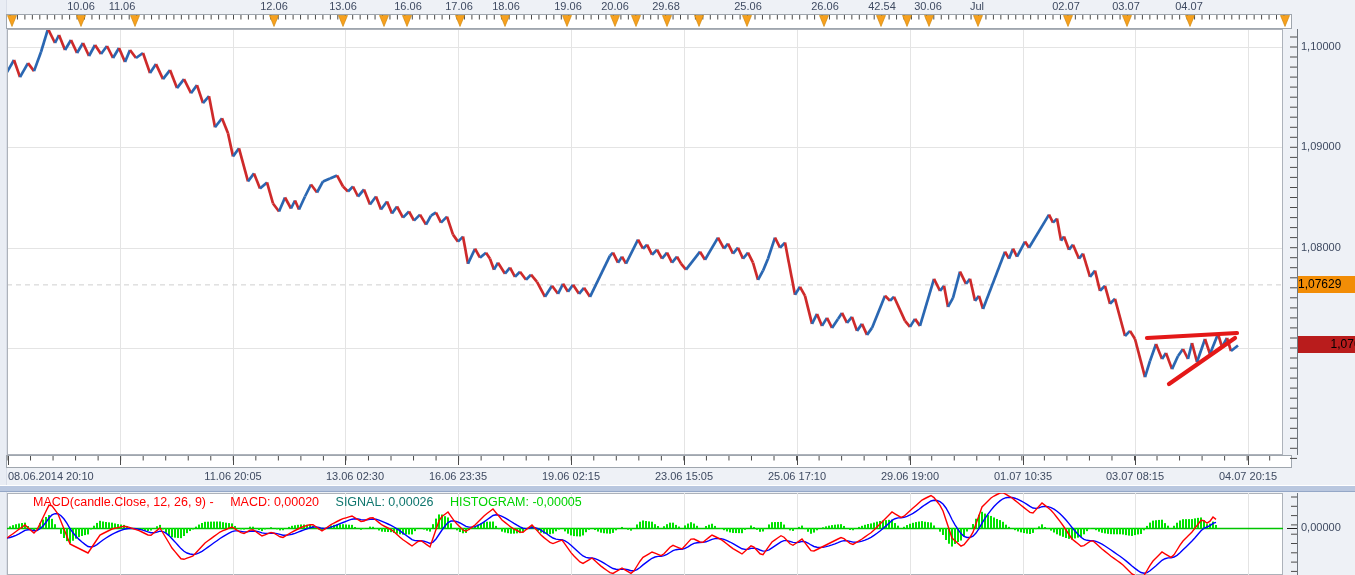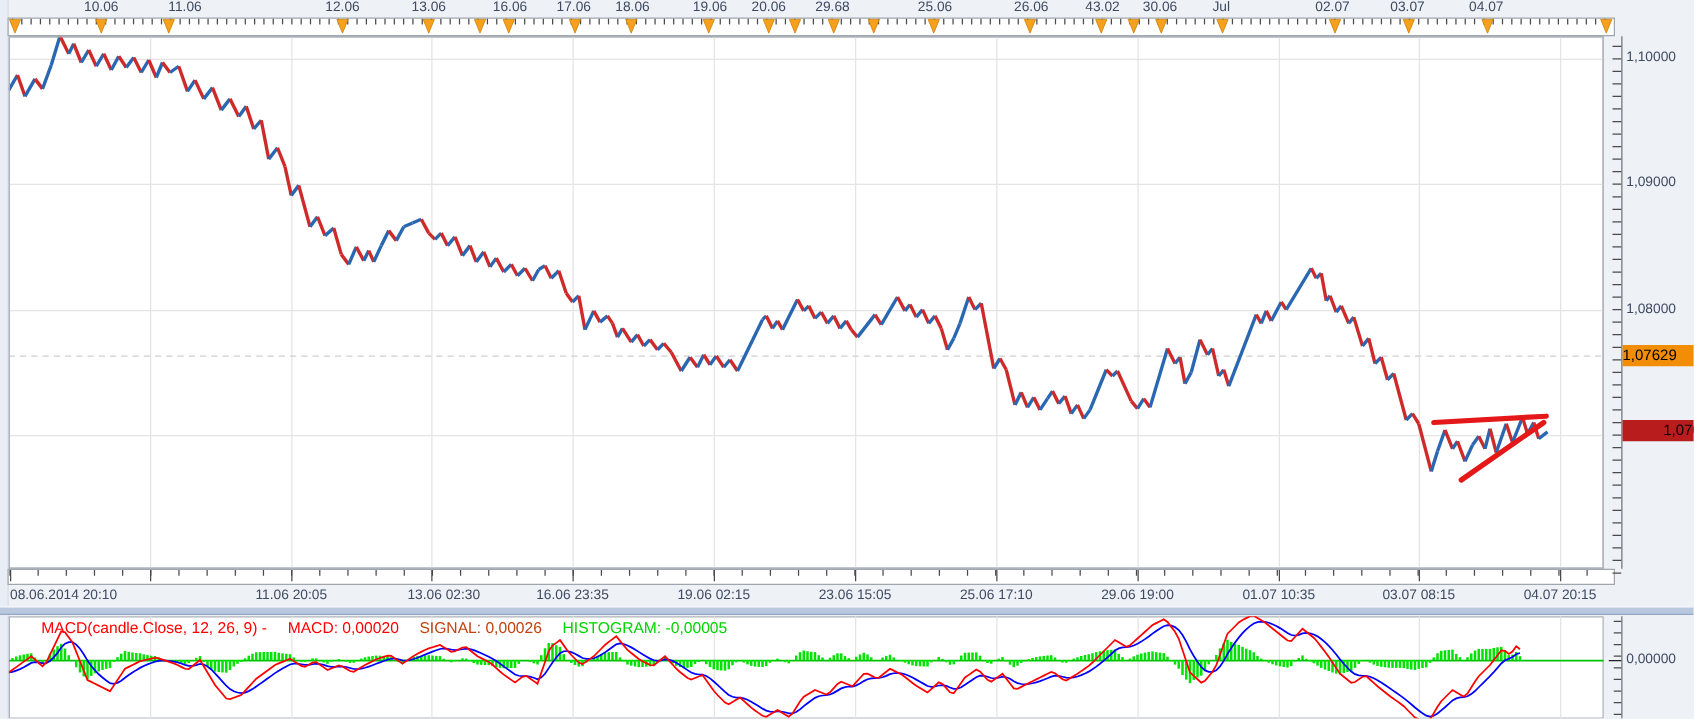--- a/index.html
+++ b/index.html
@@ -7,21 +7,21 @@
   #gutter{position:absolute;left:0;top:0;width:6px;height:575px;background:#e9edf4;border-right:1px solid #d9dee8;}
   #gfx{position:absolute;left:0;top:0;}
   .t-label,.b-label,.p-label{position:absolute;font-size:11px;color:#3e4a61;white-space:nowrap;}
   .t-label{top:0;transform:translateX(-50%);}
   .b-label{top:470px;transform:translateX(-50%);}
   .b-label.left{transform:none;}
   .p-label{left:1301px;}
   .tag{position:absolute;left:1298px;width:76px;height:17px;line-height:17px;font-size:12px;color:#000;padding-left:0;box-sizing:border-box;}
   #macd-header{position:absolute;left:33px;top:495px;font-size:12.5px;white-space:nowrap;}
   #macd-header span{margin-right:13px;}
-  .red{color:#ff0000;}.blue{color:#c2410c;}.green{color:#00d300;}
+  .red{color:#ff0000;}.blue{color:#0f766e;}.green{color:#00d300;}
   #macd-label{position:absolute;left:1301px;top:521px;font-size:11px;color:#3e4a61;}
   #sep{position:absolute;left:0;top:485px;width:1355px;height:5px;background:#b9c7df;border-top:1px solid #ffffff;border-bottom:1px solid #94a7c7;}
 </style>
 </head>
 <body>
 
 <div id="stage">
   <div id="gutter"></div>
   <svg id="gfx" width="1355" height="575" viewBox="0 0 1355 575">
       <defs>
@@ -983,32 +983,32 @@
         <line x1="1291" y1="534.2" x2="1297" y2="534.2" stroke="#4a4a4a"></line>
         <line x1="1291" y1="543.5" x2="1297" y2="543.5" stroke="#4a4a4a"></line>
         <line x1="1291" y1="552.8" x2="1297" y2="552.8" stroke="#4a4a4a"></line>
         <line x1="1291" y1="562.1" x2="1297" y2="562.1" stroke="#4a4a4a"></line>
         <line x1="1291" y1="571.4" x2="1297" y2="571.4" stroke="#4a4a4a"></line>
         <line x1="1287" y1="528.5" x2="1297" y2="528.5" stroke="#222222"></line>
       </g>
     </svg>
   <div id="top-labels">
       <span class="t-label" style="left: 81px;">10.06</span>
-      <span class="t-label" style="left: 148px;">11.06</span>
+      <span class="t-label" style="left: 122px;">11.06</span>
       <span class="t-label" style="left: 274px;">12.06</span>
       <span class="t-label" style="left: 343px;">13.06</span>
       <span class="t-label" style="left: 408px;">16.06</span>
       <span class="t-label" style="left: 459px;">17.06</span>
       <span class="t-label" style="left: 506px;">18.06</span>
       <span class="t-label" style="left: 568px;">19.06</span>
       <span class="t-label" style="left: 615px;">20.06</span>
       <span class="t-label" style="left: 666px;">29.68</span>
       <span class="t-label" style="left: 748px;">25.06</span>
       <span class="t-label" style="left: 825px;">26.06</span>
-      <span class="t-label" style="left: 882px;">43.02</span>
+      <span class="t-label" style="left: 882px;">42.54</span>
       <span class="t-label" style="left: 928px;">30.06</span>
       <span class="t-label" style="left: 977px;">Jul</span>
       <span class="t-label" style="left: 1066px;">02.07</span>
       <span class="t-label" style="left: 1126px;">03.07</span>
       <span class="t-label" style="left: 1189px;">04.07</span>
     </div>
   <div id="price-labels">
       <span class="p-label" style="top: 40px;">1,10000</span>
       <span class="p-label" style="top: 140.33px;">1,09000</span>
       <span class="p-label" style="top: 240.66px;">1,08000</span>

